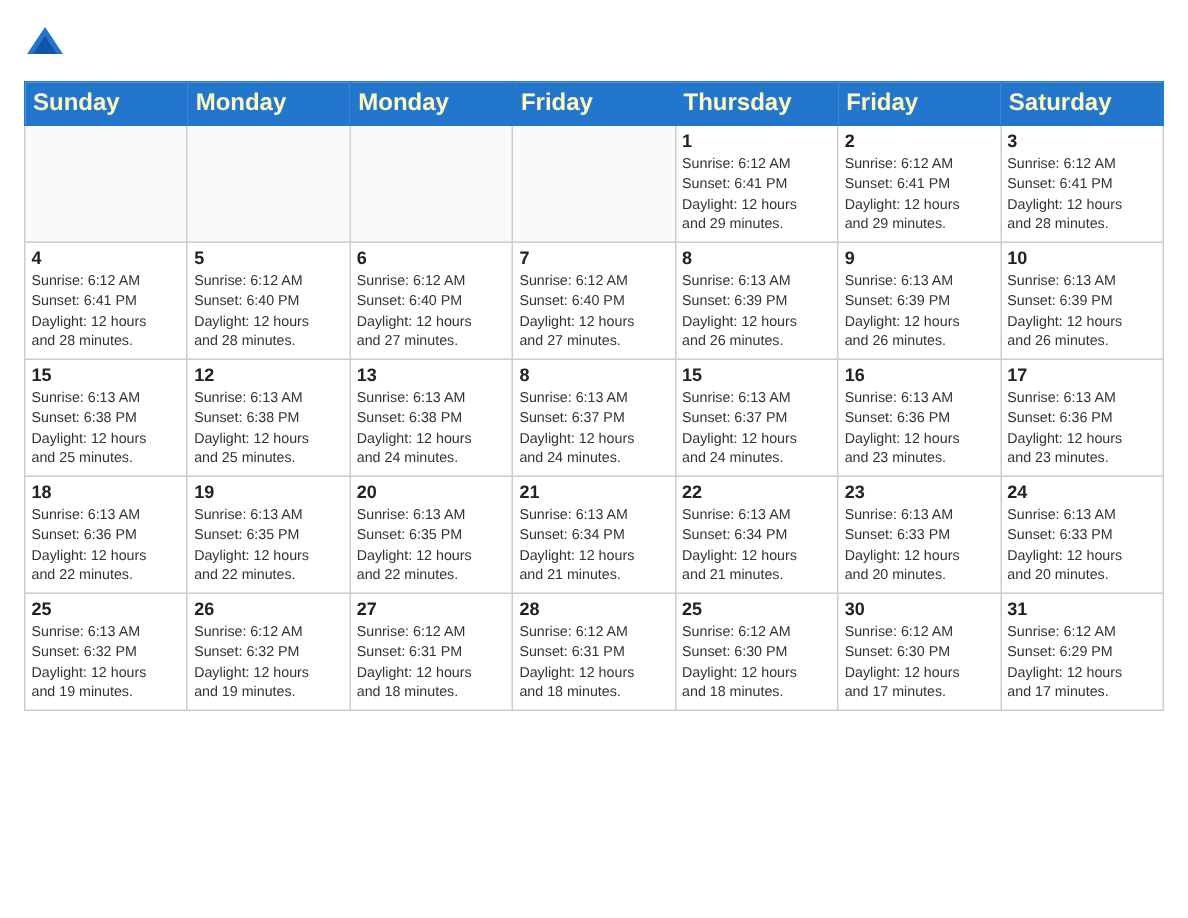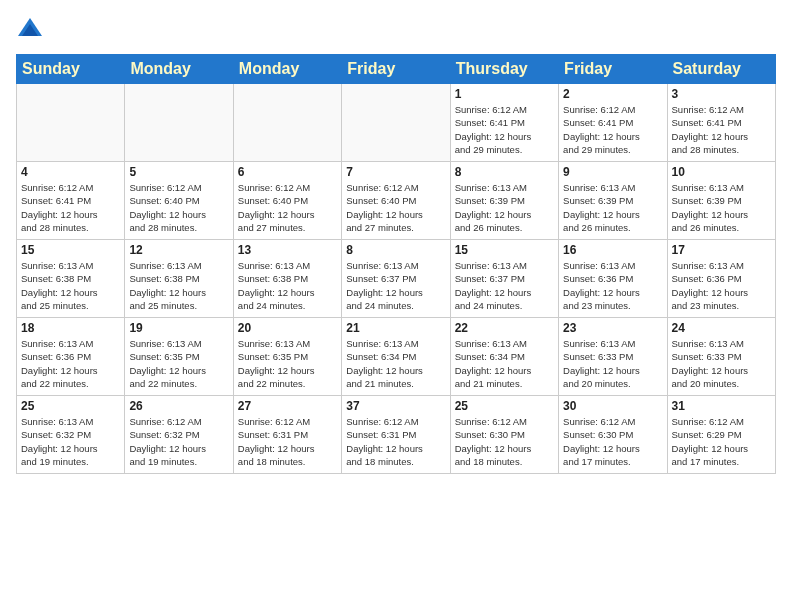--- a/index.html
+++ b/index.html
@@ -329,21 +329,21 @@
 and 19 minutes.</div>
           </td>
           <td>
             <span class="day-num">27</span>
             <div class="day-info" style="white-space: pre-line;">Sunrise: 6:12 AM
 Sunset: 6:31 PM
 Daylight: 12 hours
 and 18 minutes.</div>
           </td>
           <td>
-            <span class="day-num">37</span>
+            <span class="day-num">28</span>
             <div class="day-info" style="white-space: pre-line;">Sunrise: 6:12 AM
 Sunset: 6:31 PM
 Daylight: 12 hours
 and 18 minutes.</div>
           </td>
           <td>
             <span class="day-num">25</span>
             <div class="day-info" style="white-space: pre-line;">Sunrise: 6:12 AM
 Sunset: 6:30 PM
 Daylight: 12 hours

